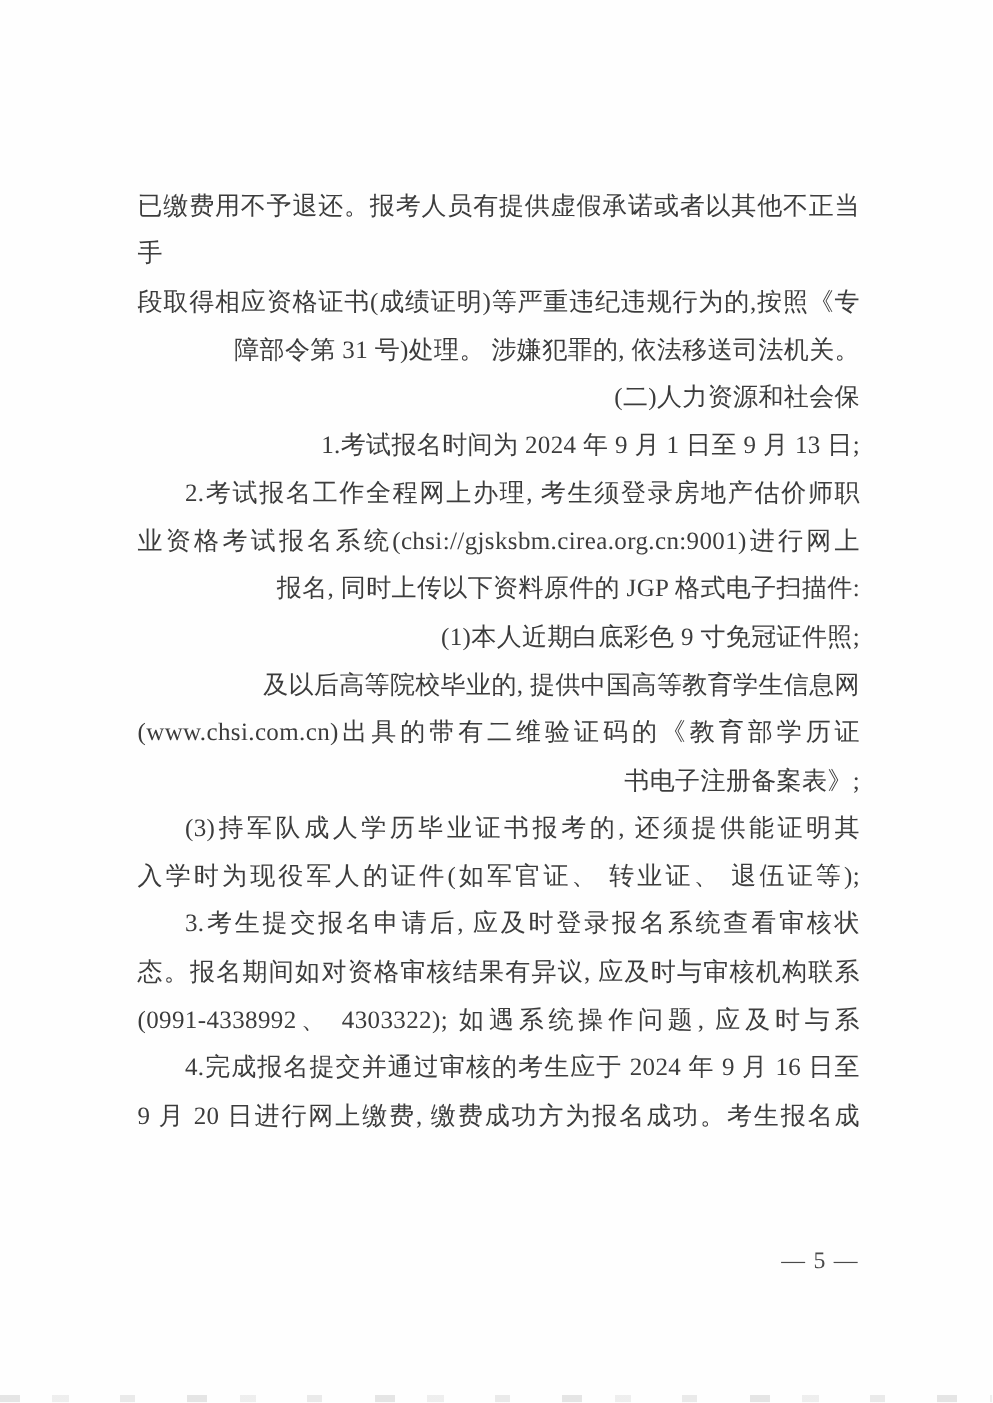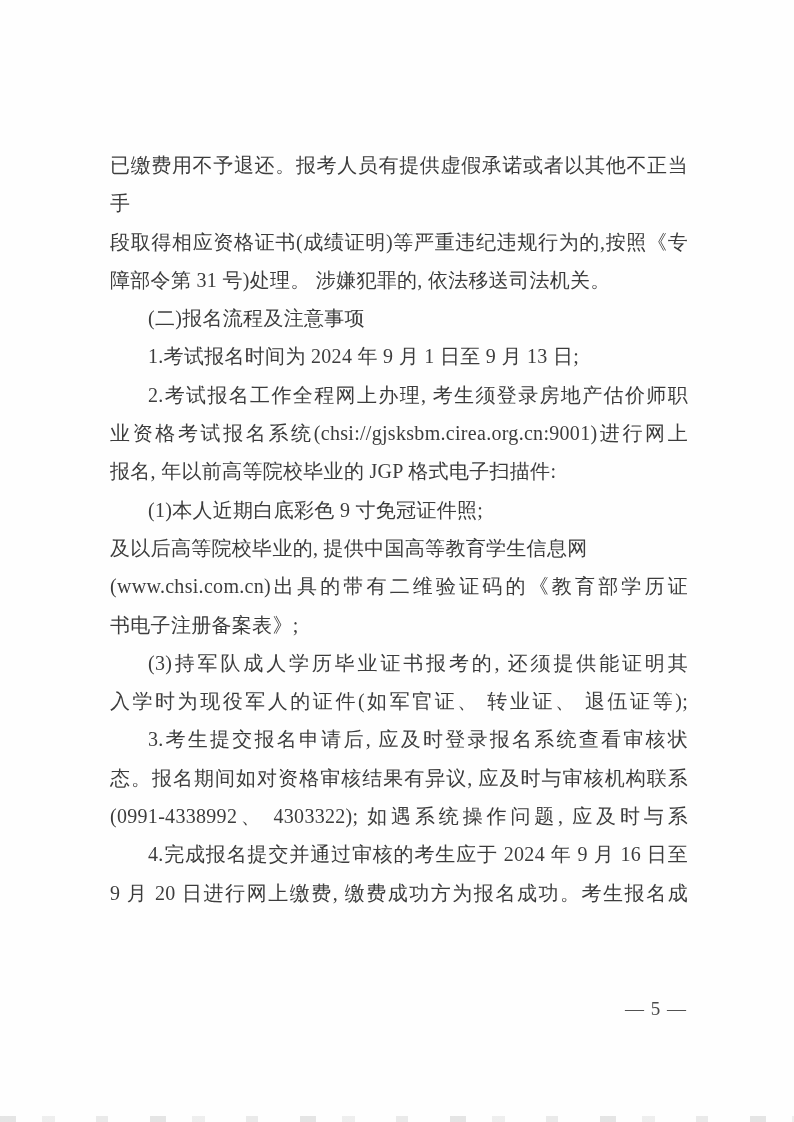--- a/index.html
+++ b/index.html
@@ -20,21 +20,21 @@
     position: absolute;
     left: 110px;
     top: 146px;
     width: 578px;
     font-size: 20px;
     line-height: 38.3px;
   }
   .line {
     margin: 0;
     padding: 0;
-    text-align: left;
+    text-align: right;
     letter-spacing: 0.3px;
   }
   .line.indent {
     text-indent: 38px;
   }
   .line.j {
     text-align: justify;
     text-align-last: justify;
   }
   .page-number {
@@ -64,25 +64,25 @@
   }
 </style>
 </head>
 <body>
 
 <div class="page">
   <main class="doc">
       <p class="line j">已缴费用不予退还。报考人员有提供虚假承诺或者以其他不正当手</p>
       <p class="line j">段取得相应资格证书(成绩证明)等严重违纪违规行为的,按照《专</p>
       <p class="line">障部令第 31 号)处理。 涉嫌犯罪的, 依法移送司法机关。</p>
-      <p class="line indent">(二)报名流程及注意事项</p>
+      <p class="line indent">(二)人力资源和社会保</p>
       <p class="line indent">1.考试报名时间为 2024 年 9 月 1 日至 9 月 13 日;</p>
       <p class="line indent j">2.考试报名工作全程网上办理, 考生须登录房地产估价师职</p>
       <p class="line j">业资格考试报名系统(chsi://gjsksbm.cirea.org.cn:9001)进行网上</p>
-      <p class="line">报名, 年以前高等院校毕业的 JGP 格式电子扫描件:</p>
+      <p class="line">报名, 同时上传以下资料原件的 JGP 格式电子扫描件:</p>
       <p class="line indent">(1)本人近期白底彩色 9 寸免冠证件照;</p>
       <p class="line">及以后高等院校毕业的, 提供中国高等教育学生信息网</p>
       <p class="line j">(www.chsi.com.cn)出具的带有二维验证码的《教育部学历证</p>
       <p class="line">书电子注册备案表》;</p>
       <p class="line indent j">(3)持军队成人学历毕业证书报考的, 还须提供能证明其</p>
       <p class="line j">入学时为现役军人的证件(如军官证、 转业证、 退伍证等);</p>
       <p class="line indent j">3.考生提交报名申请后, 应及时登录报名系统查看审核状</p>
       <p class="line j">态。报名期间如对资格审核结果有异议, 应及时与审核机构联系</p>
       <p class="line j">(0991-4338992、 4303322); 如遇系统操作问题, 应及时与系</p>
       <p class="line indent j">4.完成报名提交并通过审核的考生应于 2024 年 9 月 16 日至</p>

